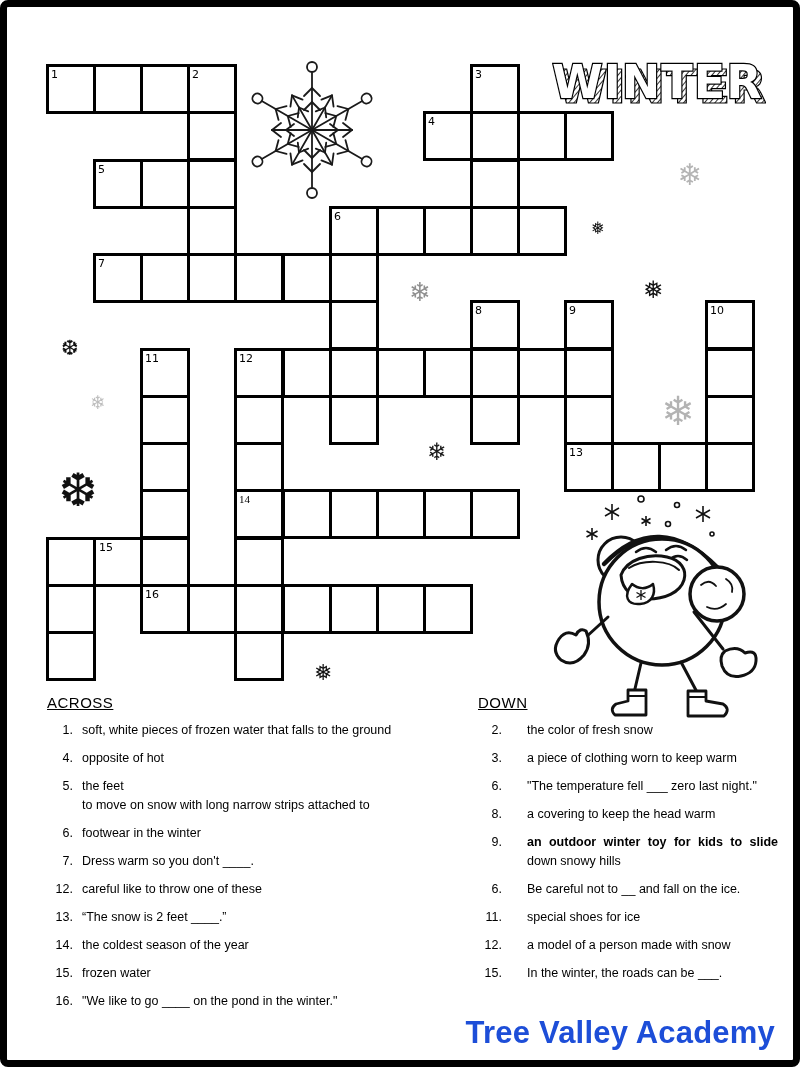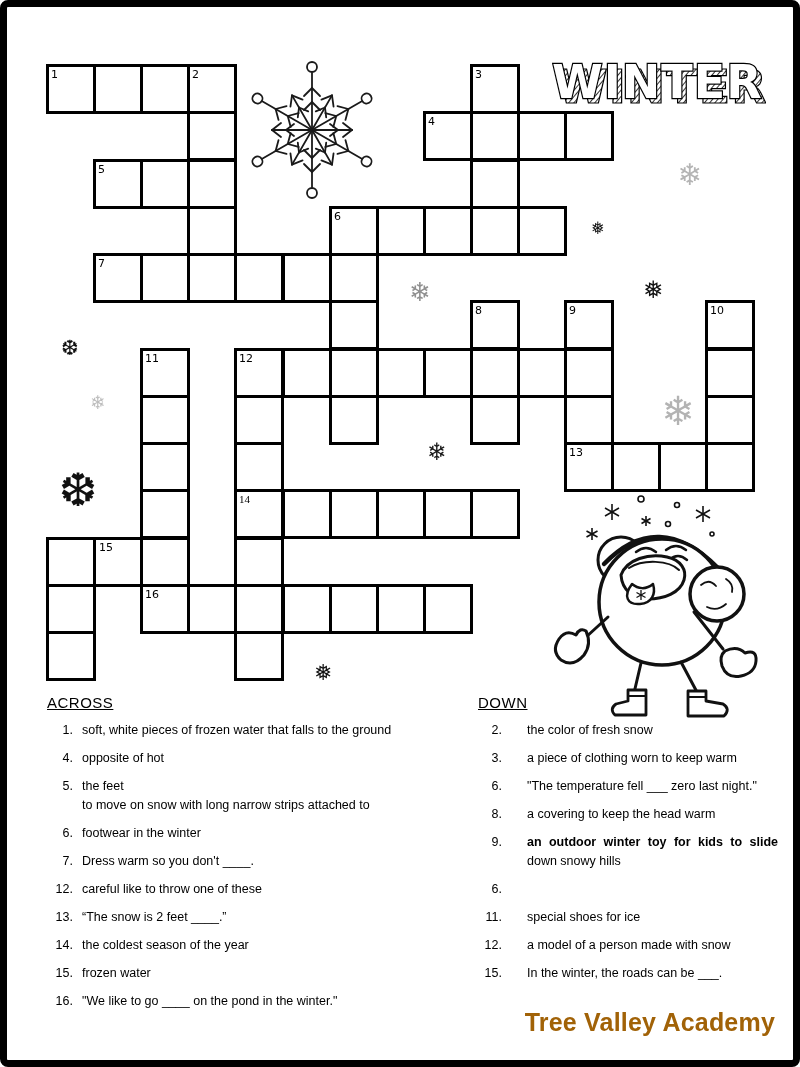--- a/index.html
+++ b/index.html
@@ -27,21 +27,21 @@
   ul.clue-list{list-style:none;margin:0;padding:0;}
   li.clue{display:flex;margin-bottom:9.5px;font-size:12.5px;line-height:18.5px;}
   li.clue .cnum{flex:0 0 auto;text-align:right;margin-right:9px;}
   #across-section .cnum{width:26px;}
   #down-section .cnum{width:24px;}
   #across-section .ctext{width:360px;}
   #down-section .ctext{width:258px;margin-left:16px;}
   .ctext .jline{text-align:justify;text-align-last:justify;font-weight:bold;}
 
   
-  #footer-credit{position:absolute;right:25px;bottom:30px;font-size:25px;font-weight:bold;color:#a16207;letter-spacing:.2px;}
+  #footer-credit{position:absolute;right:25px;bottom:16px;font-size:31px;font-weight:bold;color:#1d4ed8;letter-spacing:.2px;}
 
   svg .ink{stroke:#111;fill:none;stroke-linecap:round;stroke-linejoin:round;}
   svg .inkfill{stroke:#111;fill:#fff;stroke-linecap:round;stroke-linejoin:round;}
 </style>
 </head>
 <body>
 
 <div id="frame"></div>
 
 <div id="grid-layer">
@@ -344,20 +344,23 @@
       </li>
       <li class="clue">
         <span class="cnum">9.</span>
         <span class="ctext">
           <div class="jline">an outdoor winter toy for kids to slide</div>
           <div>down snowy hills</div>
         </span>
       </li>
       <li class="clue">
         <span class="cnum">6.</span>
+        <span class="ctext">
+          <div>Be careful not to __ and fall on the ice.</div>
+        </span>
       </li>
       <li class="clue">
         <span class="cnum">11.</span>
         <span class="ctext">
           <div>special shoes for ice</div>
         </span>
       </li>
       <li class="clue">
         <span class="cnum">12.</span>
         <span class="ctext">

